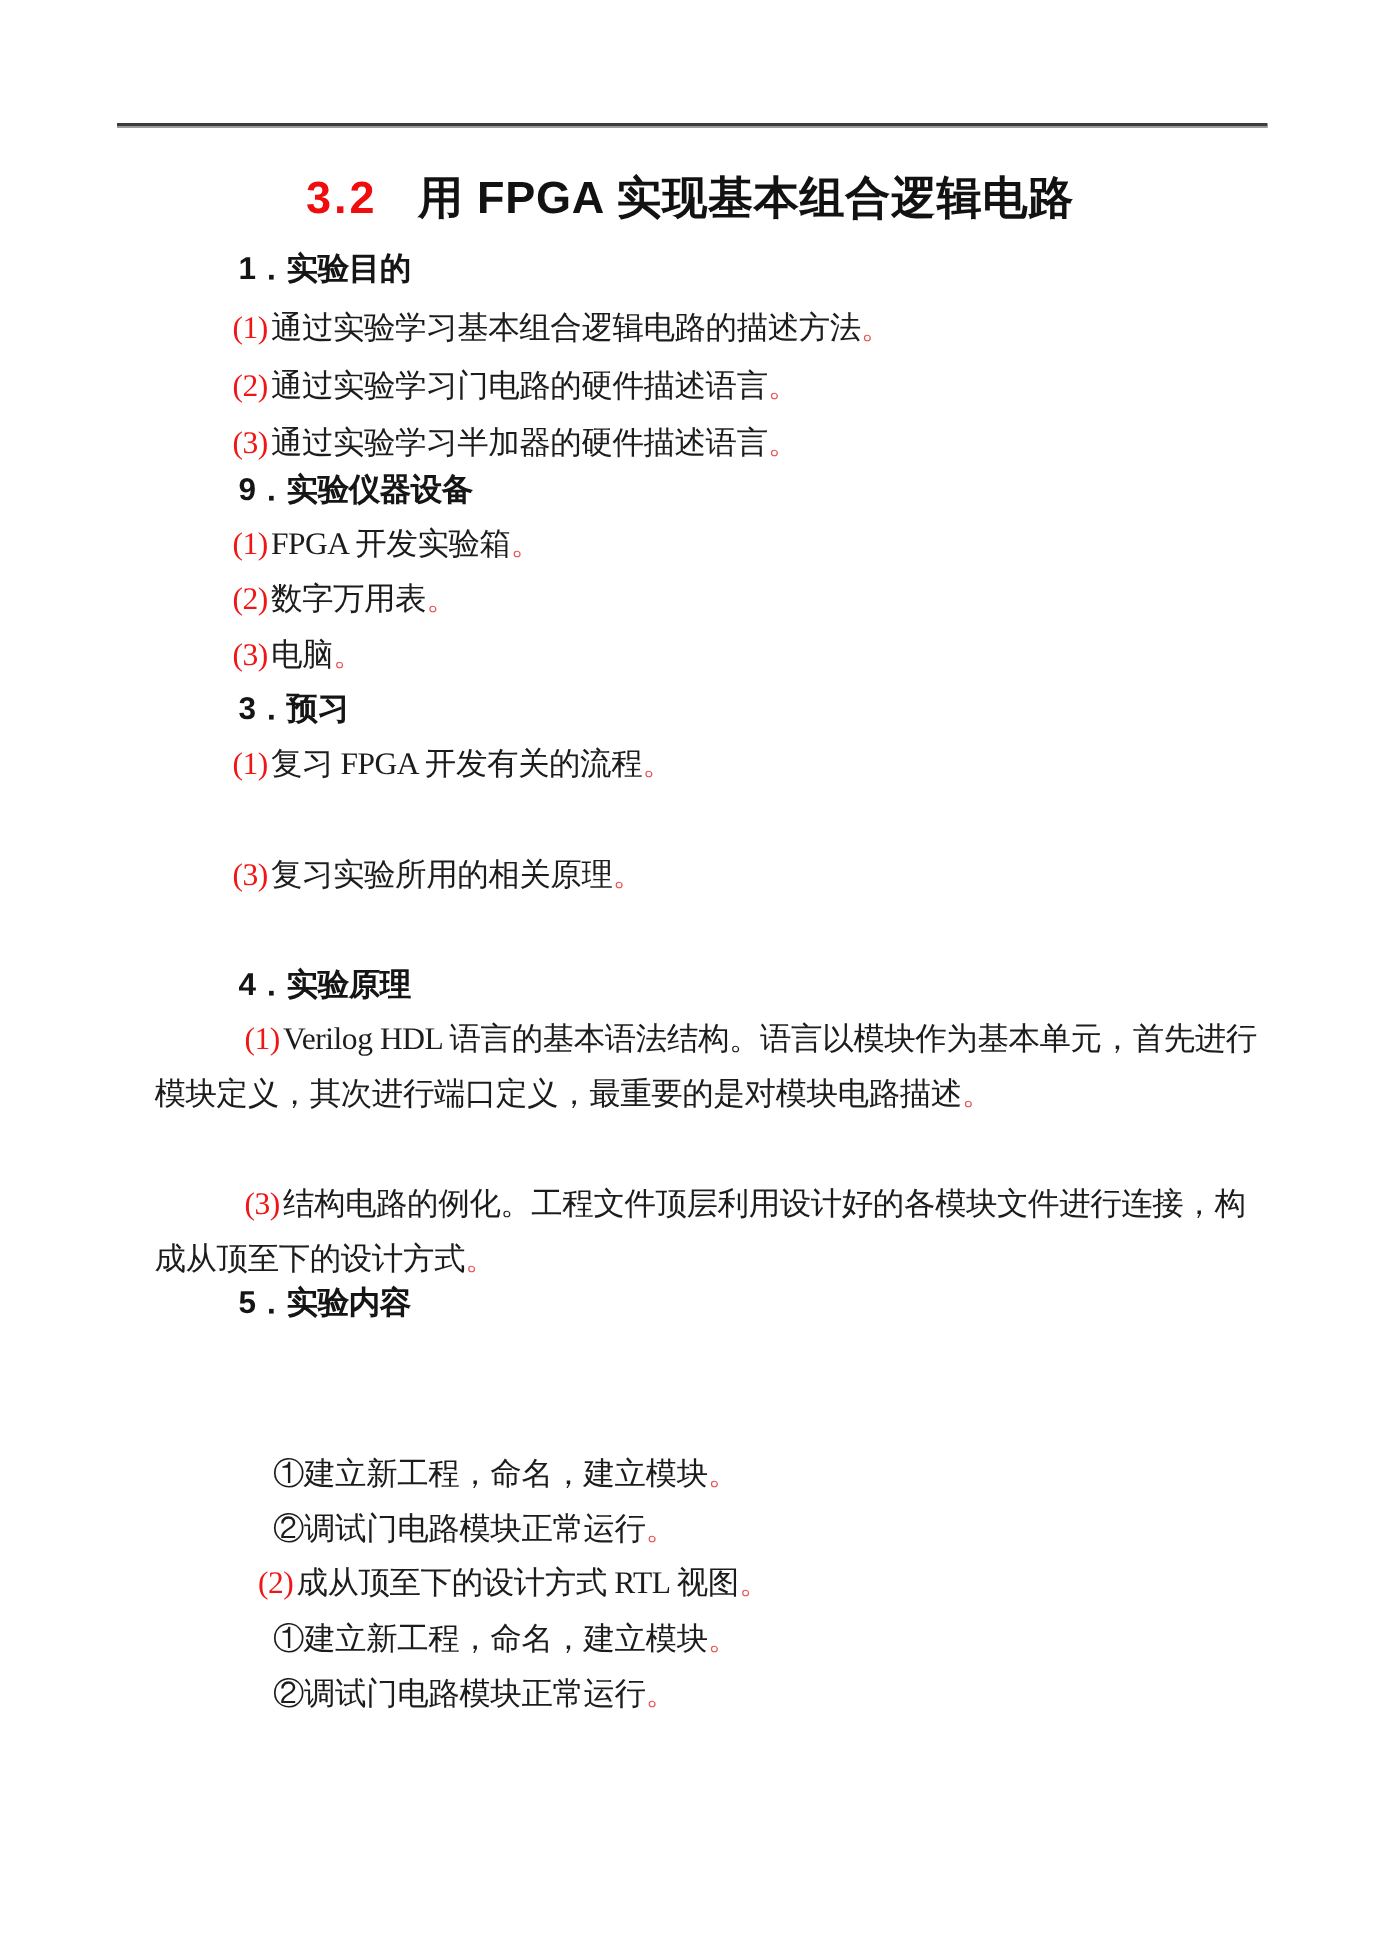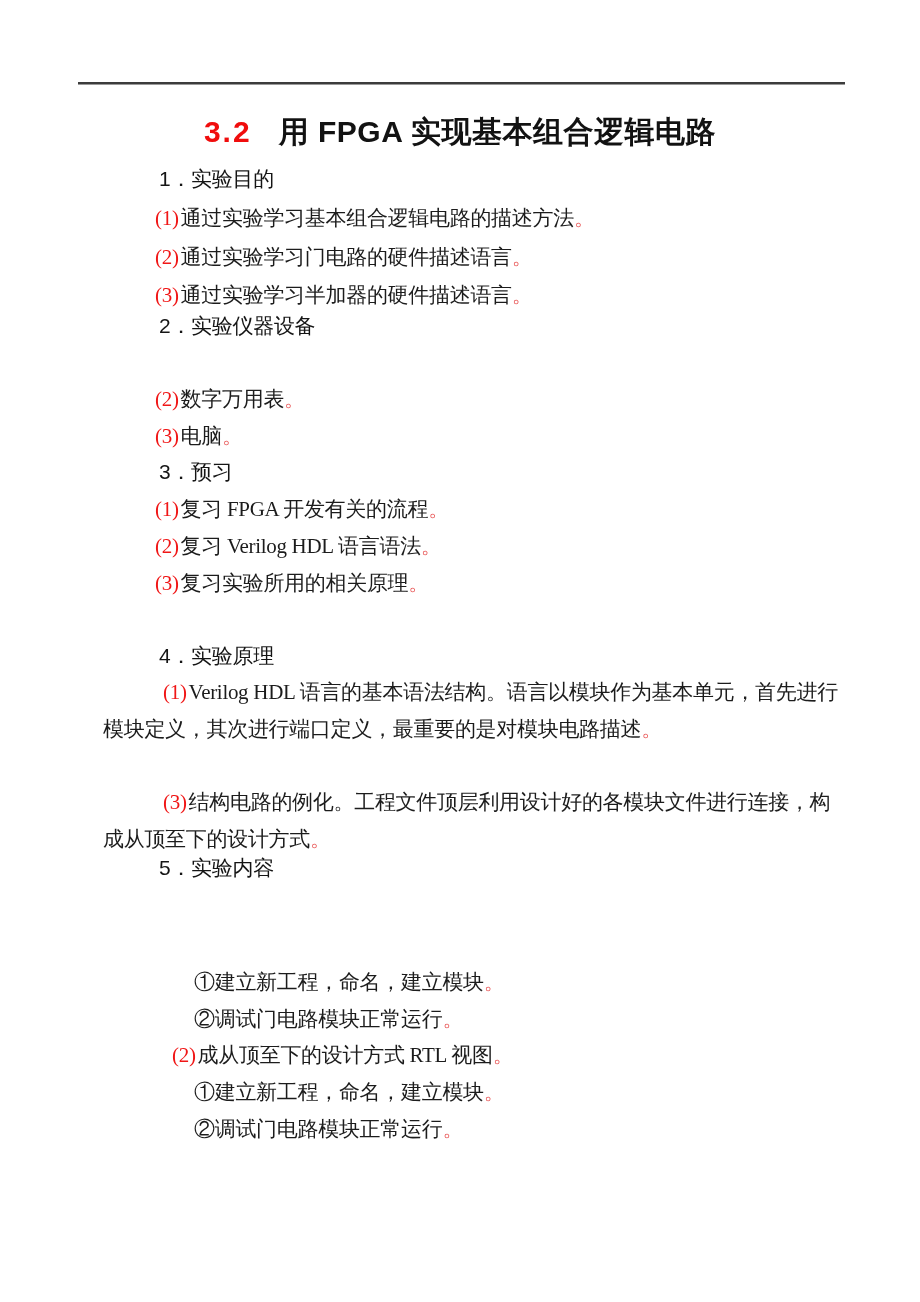--- a/index.html
+++ b/index.html
@@ -42,54 +42,54 @@
     position: absolute;
     height: 28px;
     font-size: 21px;
     letter-spacing: -0.3px;
     color: #1c1c1c;
     white-space: nowrap;
   }
   .heading {
     left: 159px;
     font-family: "Liberation Sans", "DejaVu Sans", sans-serif;
-    font-weight: 400;
+    font-weight: 700;
     color: #151515;
   }
   .item-s13 { left: 155px; }
   .item-s4  { left: 163px; }
   .item-s5  { left: 172px; }
   .cont     { left: 103px; }
-  .sub      { left: 182px; margin-left: 12px; }
+  .sub      { left: 182px; }
   .marker   { color: #f01616; margin-right: 2px; }
   .period   { color: #e85353; }
 </style>
 </head>
 <body>
 
 <div class="page">
 
   <div class="header-rule"></div>
 
   <div class="doc-title">
     <span class="num">3.2</span><span>用 FPGA 实现基本组合逻辑电路</span>
   </div>
 
   <div class="line heading" style="top:165px"><span>1．实验目的</span></div>
   <div class="line item-s13" style="top:204px"><span class="marker">(1)</span><span>通过实验学习基本组合逻辑电路的描述方法</span><span class="period">。</span></div>
   <div class="line item-s13" style="top:243px"><span class="marker">(2)</span><span>通过实验学习门电路的硬件描述语言</span><span class="period">。</span></div>
   <div class="line item-s13" style="top:281px"><span class="marker">(3)</span><span>通过实验学习半加器的硬件描述语言</span><span class="period">。</span></div>
 
-  <div class="line heading" style="top:312px"><span>2．实验仪器设备</span></div>
+  <div class="line heading" style="top:312px"><span>9．实验仪器设备</span></div>
+  <div class="line item-s13" style="top:348px"><span class="marker">(1)</span><span>FPGA 开发实验箱</span><span class="period">。</span></div>
   <div class="line item-s13" style="top:385px"><span class="marker">(2)</span><span>数字万用表</span><span class="period">。</span></div>
   <div class="line item-s13" style="top:422px"><span class="marker">(3)</span><span>电脑</span><span class="period">。</span></div>
 
   <div class="line heading" style="top:458px"><span>3．预习</span></div>
   <div class="line item-s13" style="top:495px"><span class="marker">(1)</span><span>复习 FPGA 开发有关的流程</span><span class="period">。</span></div>
-  <div class="line item-s13" style="top:532px"><span class="marker">(2)</span><span>复习 Verilog HDL 语言语法</span><span class="period">。</span></div>
   <div class="line item-s13" style="top:569px"><span class="marker">(3)</span><span>复习实验所用的相关原理</span><span class="period">。</span></div>
 
   <div class="line heading" style="top:642px"><span>4．实验原理</span></div>
   <div class="line item-s4" style="top:678px"><span class="marker">(1)</span><span>Verilog HDL 语言的基本语法结构。语言以模块作为基本单元，首先进行</span></div>
   <div class="line cont" style="top:715px"><span>模块定义，其次进行端口定义，最重要的是对模块电路描述</span><span class="period">。</span></div>
   <div class="line item-s4" style="top:788px"><span class="marker">(3)</span><span>结构电路的例化。工程文件顶层利用设计好的各模块文件进行连接，构</span></div>
   <div class="line cont" style="top:825px"><span>成从顶至下的设计方式</span><span class="period">。</span></div>
 
   <div class="line heading" style="top:854px"><span>5．实验内容</span></div>
   <div class="line sub" style="top:968px"><span>①建立新工程，命名，建立模块</span><span class="period">。</span></div>

